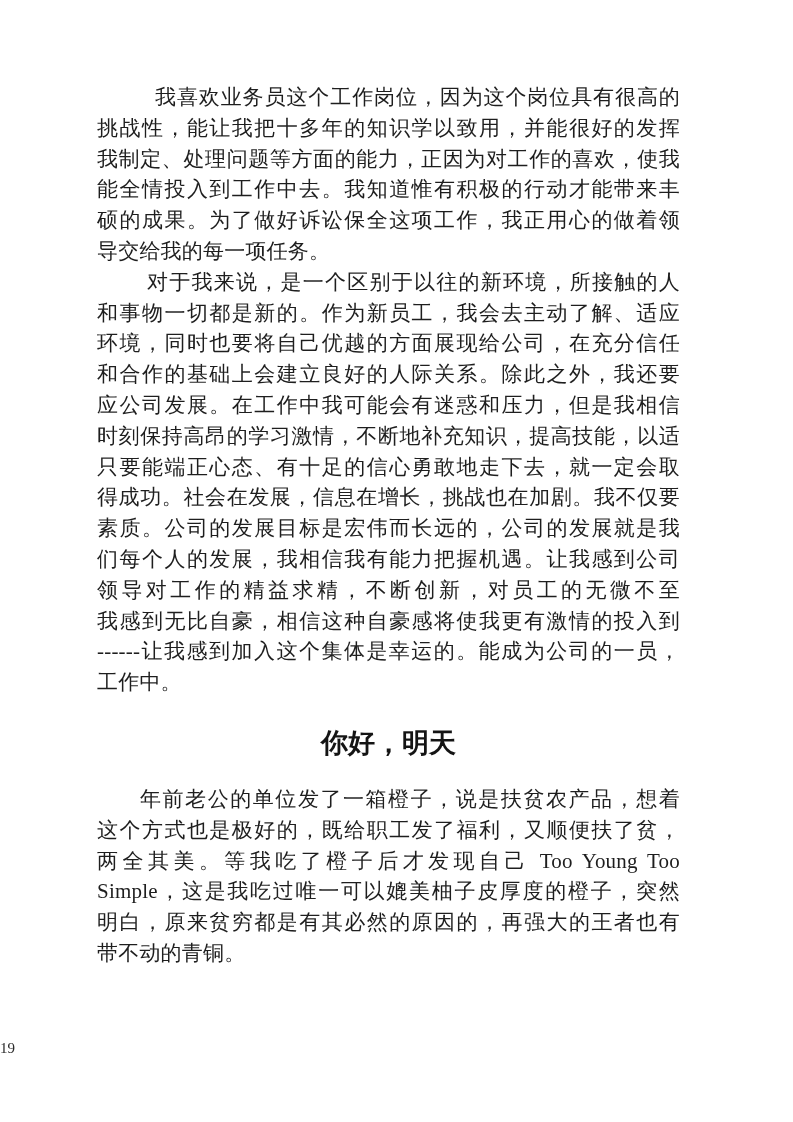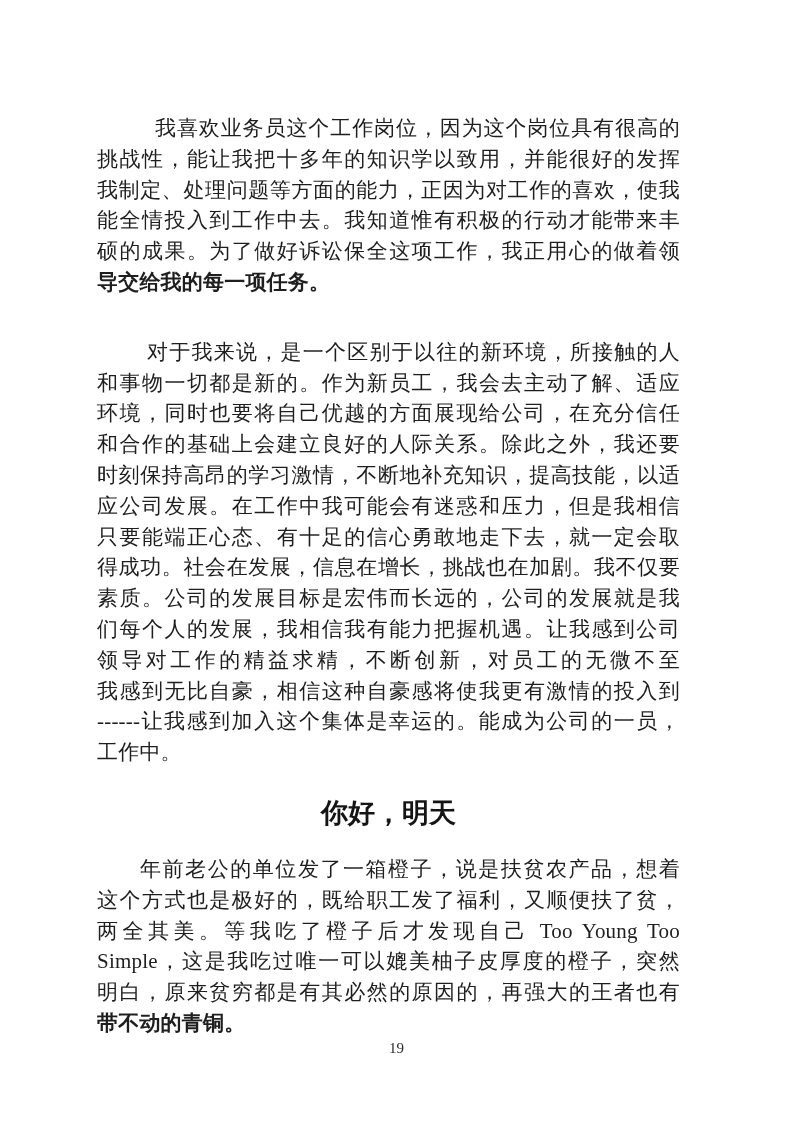--- a/index.html
+++ b/index.html
@@ -12,39 +12,38 @@
     width: 793px;
     height: 1122px;
     background: #ffffff;
     overflow: hidden;
     font-family: "Liberation Serif", "DejaVu Serif", serif;
     color: #1e1e1e;
   }
   .text-block {
     position: absolute;
     left: 97px;
-    top: 113px;
+    top: 82px;
     width: 583px;
   }
   .line {
     font-size: 21px;
     line-height: 30.8px;
     height: 30.8px;
     text-align: justify;
     text-align-last: justify;
     overflow: hidden;
     letter-spacing: 0.2px;
   }
   .line.p1-first { text-indent: 58px; }
-  .line.p2-first { text-indent: 50px; margin-top: 39px; }
+  .line.p2-first { text-indent: 50px; }
   .line.p3-first { text-indent: 43px; }
   .line.para-last {
     text-align: left;
     text-align-last: left;
-    font-weight: bold;
   }
   .line.signoff {
     display: flex;
     justify-content: space-between;
     text-align: right;
     text-align-last: left;
   }
   .article-title {
     margin-top: 28px;
     height: 34px;
@@ -57,21 +56,20 @@
     color: #141414;
   }
   .article-block {
     margin-top: 24px;
   }
   .page-number {
     position: absolute;
     top: 1038px;
     left: 0;
     right: 0;
-    text-align: center;
     font-size: 15px;
     line-height: 20px;
     color: #2a2a2a;
     font-family: "Liberation Serif", "DejaVu Serif", serif;
   }
 </style>
 </head>
 <body>
 
 <div class="page">
@@ -84,22 +82,22 @@
       <div class="line">能全情投入到工作中去。我知道惟有积极的行动才能带来丰</div>
       <div class="line">硕的成果。为了做好诉讼保全这项工作，我正用心的做着领</div>
       <div class="line para-last">导交给我的每一项任务。</div>
     </div>
 
     <div>
       <div class="line p2-first">对于我来说，是一个区别于以往的新环境，所接触的人</div>
       <div class="line">和事物一切都是新的。作为新员工，我会去主动了解、适应</div>
       <div class="line">环境，同时也要将自己优越的方面展现给公司，在充分信任</div>
       <div class="line">和合作的基础上会建立良好的人际关系。除此之外，我还要</div>
+      <div class="line">应公司发展。在工作中我可能会有迷惑和压力，但是我相信</div>
       <div class="line">时刻保持高昂的学习激情，不断地补充知识，提高技能，以适</div>
-      <div class="line">应公司发展。在工作中我可能会有迷惑和压力，但是我相信</div>
       <div class="line">只要能端正心态、有十足的信心勇敢地走下去，就一定会取</div>
       <div class="line">得成功。社会在发展，信息在增长，挑战也在加剧。我不仅要</div>
       <div class="line">素质。公司的发展目标是宏伟而长远的，公司的发展就是我</div>
       <div class="line">们每个人的发展，我相信我有能力把握机遇。让我感到公司</div>
       <div class="line">领导对工作的精益求精，不断创新，对员工的无微不至</div>
       <div class="line">我感到无比自豪，相信这种自豪感将使我更有激情的投入到</div>
       <div class="line">------让我感到加入这个集体是幸运的。能成为公司的一员，</div>
       <div class="line signoff">
         <span>工作中。</span>
       </div>

